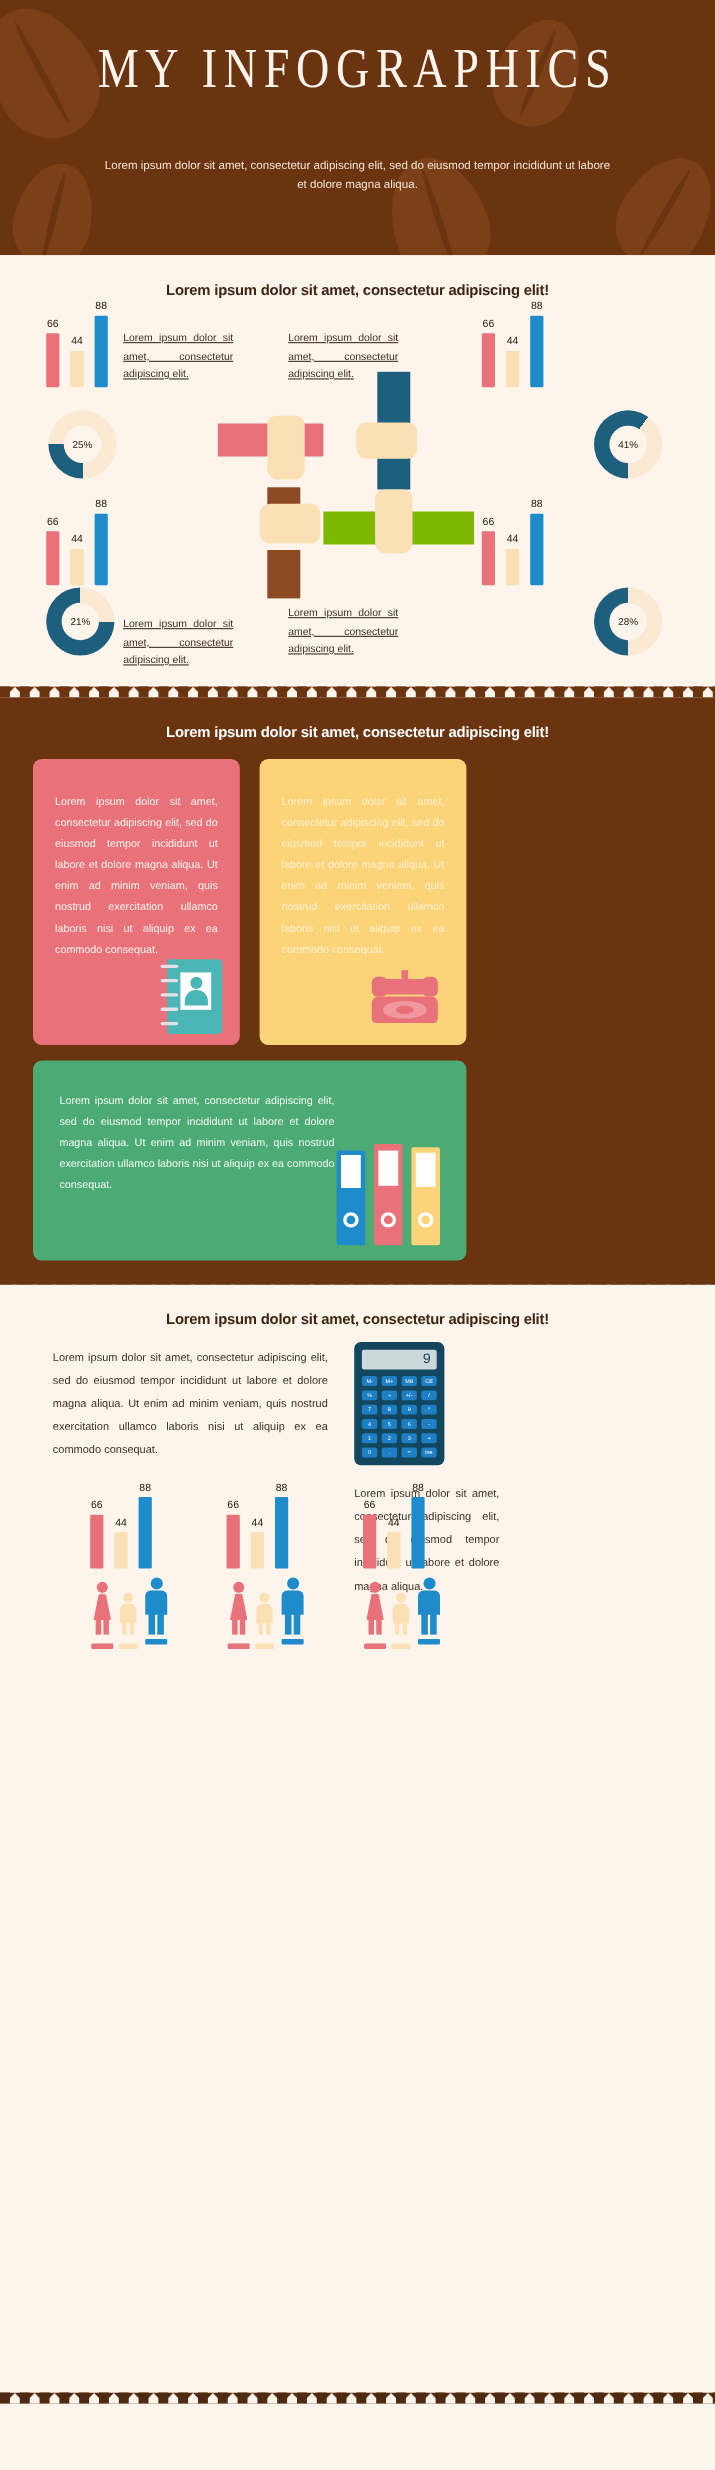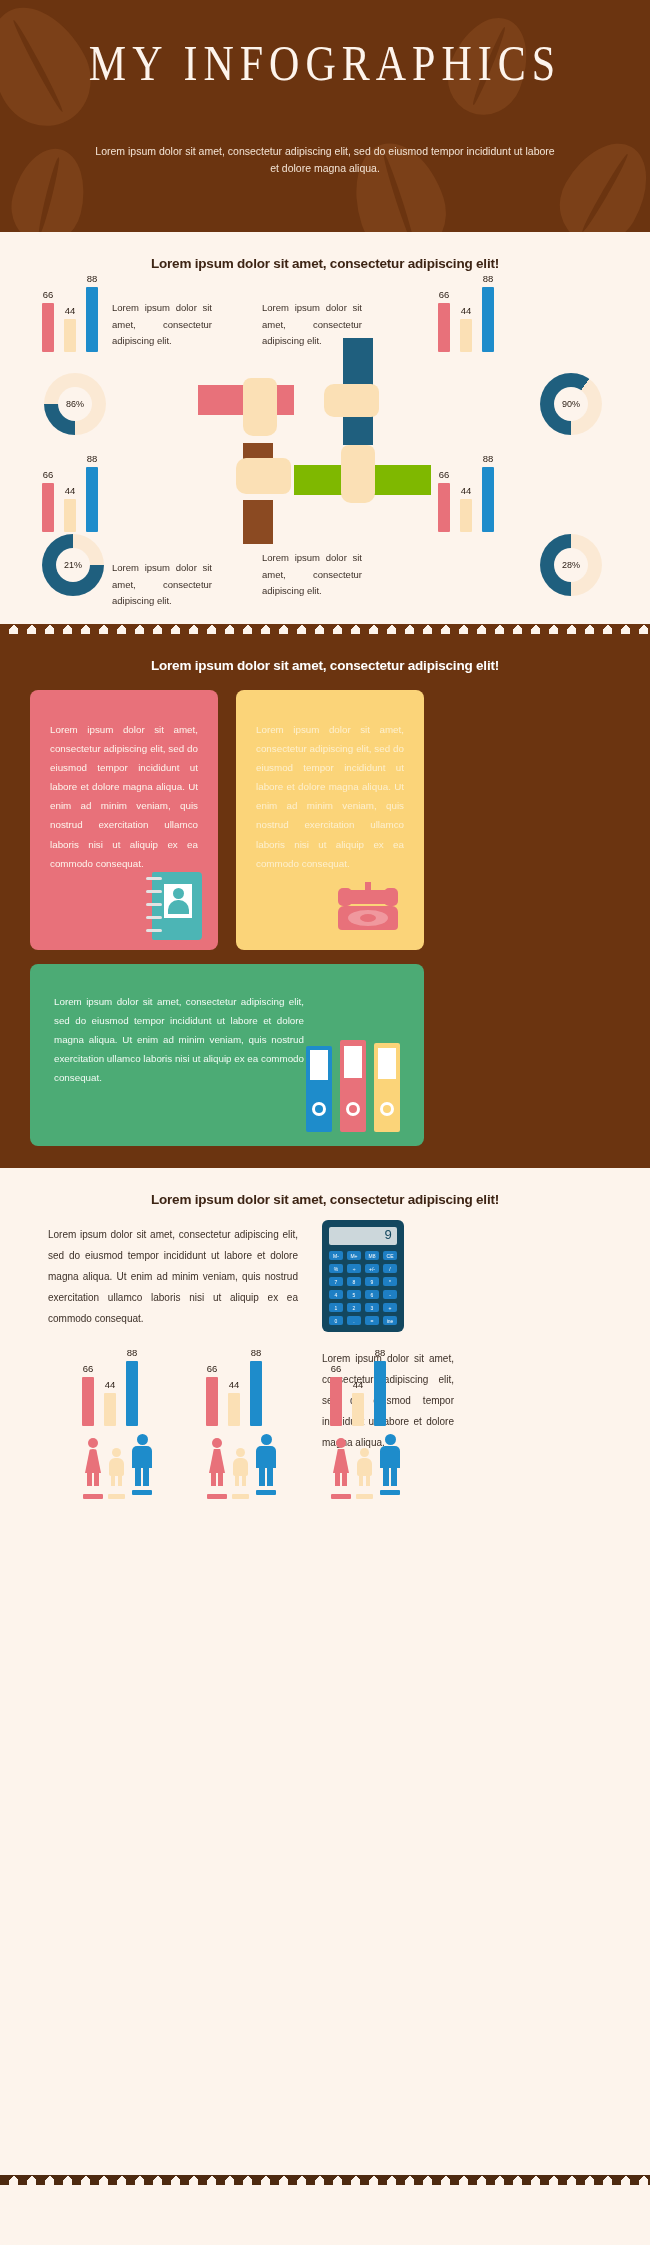--- a/index.html
+++ b/index.html
@@ -57,21 +57,21 @@
   .sec1 .sec-head { position:absolute; left:0; top:24px; width:650px; }
 
   
   .bargroup { position:absolute; display:flex; align-items:flex-end; gap:10px; }
   .barcol { position:relative; display:flex; flex-direction:column;
             align-items:center; justify-content:flex-end; }
   .barval { font-size:9.5px; color:#2e2118; margin-bottom:3px; }
   .bar { width:12px; border-radius:1px; }
 
   .side-text { position:absolute; font-size:9.5px; line-height:1.75;
-               color:#3d3028; text-align:justify; }
+               color:#3d3028; text-align:justify;text-decoration:underline; }
 
   
   .donut { position:absolute; width:62px; height:62px; border-radius:50%; }
   .donut .hole {
     position:absolute; left:50%; top:50%; transform:translate(-50%,-50%);
     width:34px; height:34px; border-radius:50%; background:#fdf4ec;
     display:flex; align-items:center; justify-content:center;
     font-size:9px; color:#2e2118;
   }
 
@@ -219,24 +219,24 @@
         <span class="barval">44</span>
         <div class="bar" style="height:33px;background:#fbe0b5;"></div>
       </div>
       <div class="barcol">
         <span class="barval">88</span>
         <div class="bar" style="height:65px;background:#1e8ccb;"></div>
       </div>
     </div>
 
     <div class="donut" style="left:44px;top:141px;background:conic-gradient(from 180deg,#1f5f7e 0 25%,#fbe9d4 25% 100%);">
-      <div class="hole">86%</div>
+      <div class="hole">25%</div>
     </div>
     <div class="donut" style="left:540px;top:141px;background:conic-gradient(from 180deg,#1f5f7e 0 60%,#fbe9d4 60% 100%);">
-      <div class="hole">90%</div>
+      <div class="hole">41%</div>
     </div>
     <div class="donut" style="left:42px;top:302px;background:conic-gradient(from 90deg,#1f5f7e 0 75%,#fbe9d4 75% 100%);">
       <div class="hole">21%</div>
     </div>
     <div class="donut" style="left:540px;top:302px;background:conic-gradient(from 180deg,#1f5f7e 0 50%,#fbe9d4 50% 100%);">
       <div class="hole">28%</div>
     </div>
 
     <div class="side-text" style="left:112px;top:328px;width:100px;">Lorem ipsum dolor sit amet, consectetur adipiscing elit.</div>
     <div class="side-text" style="left:262px;top:318px;width:100px;">Lorem ipsum dolor sit amet, consectetur adipiscing elit.</div>

